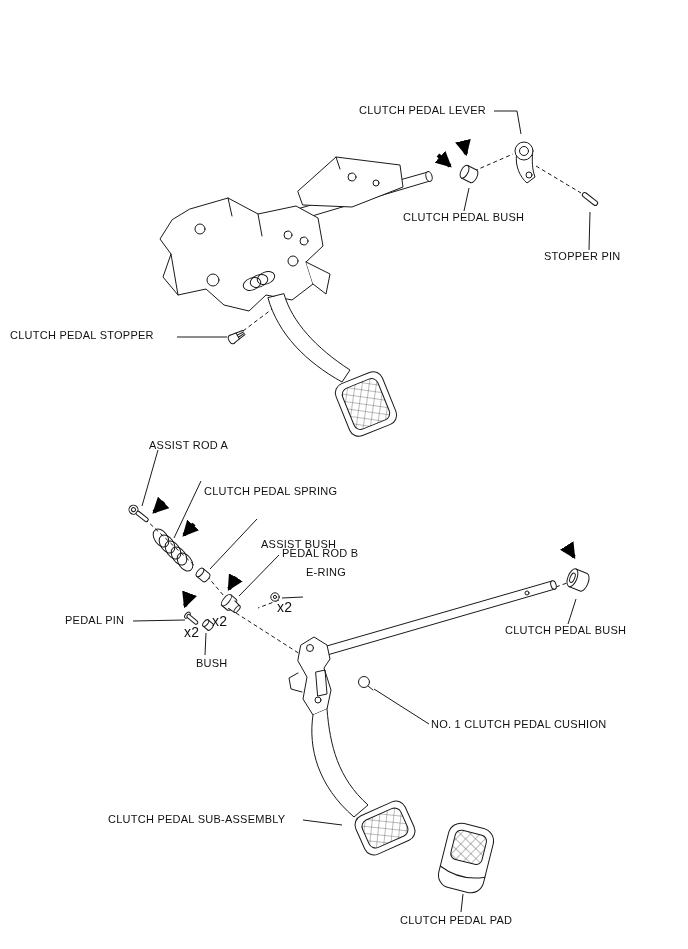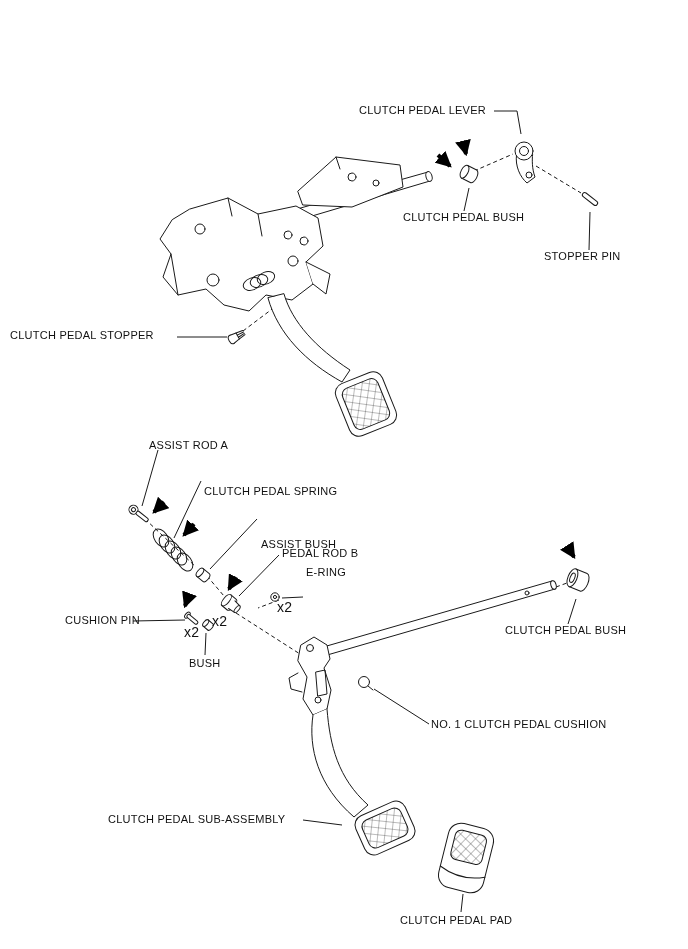--- a/index.html
+++ b/index.html
@@ -209,23 +209,23 @@
   <div class="lbl" style="left:359px;top:56px">CLUTCH PEDAL LEVER</div>
   <div class="lbl" style="left:403px;top:163px">CLUTCH PEDAL BUSH</div>
   <div class="lbl" style="left:544px;top:202px">STOPPER PIN</div>
   <div class="lbl" style="left:10px;top:281px">CLUTCH PEDAL STOPPER</div>
   <div class="lbl" style="left:149px;top:391px">ASSIST ROD A</div>
   <div class="lbl" style="left:204px;top:437px">CLUTCH PEDAL SPRING</div>
   <div class="lbl" style="left:261px;top:490px">ASSIST BUSH</div>
   <div class="lbl" style="left:282px;top:499px">PEDAL ROD B</div>
   <div class="lbl" style="left:306px;top:518px">E-RING</div>
   <div class="lbl qty" style="left:277px;top:553px">x2</div>
-  <div class="lbl" style="left:65px;top:566px">CUSHION PIN</div>
+  <div class="lbl" style="left:65px;top:566px">PEDAL PIN</div>
   <div class="lbl qty" style="left:184px;top:578px">x2</div>
   <div class="lbl qty" style="left:212px;top:567px">x2</div>
-  <div class="lbl" style="left:189px;top:609px">BUSH</div>
+  <div class="lbl" style="left:196px;top:609px">BUSH</div>
   <div class="lbl" style="left:505px;top:576px">CLUTCH PEDAL BUSH</div>
   <div class="lbl" style="left:431px;top:670px">NO. 1 CLUTCH PEDAL CUSHION</div>
   <div class="lbl" style="left:108px;top:765px">CLUTCH PEDAL SUB-ASSEMBLY</div>
   <div class="lbl" style="left:400px;top:866px">CLUTCH PEDAL PAD</div>
   <div class="lbl" style="left:52px;top:913px">MP Grease</div>
 
 </div>
 
 </body></html>

